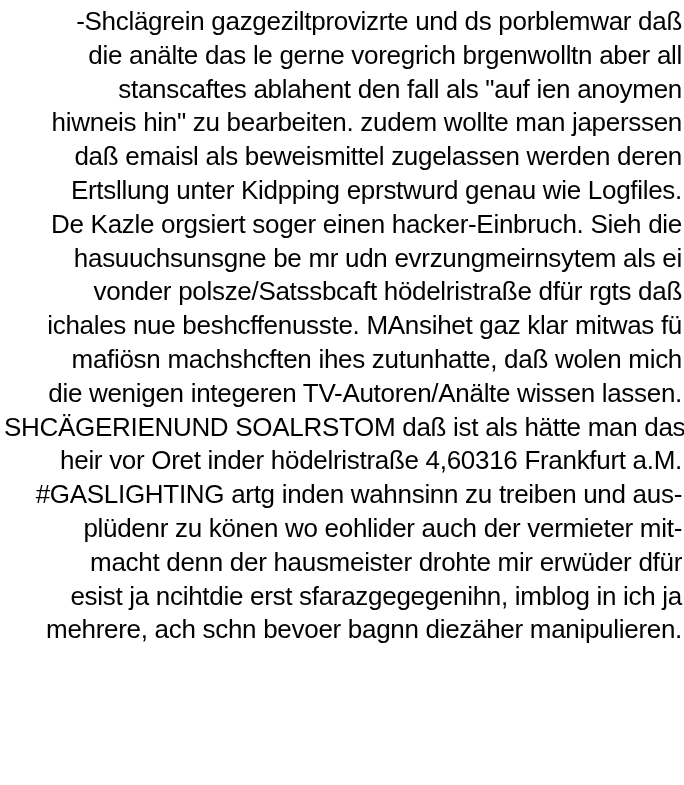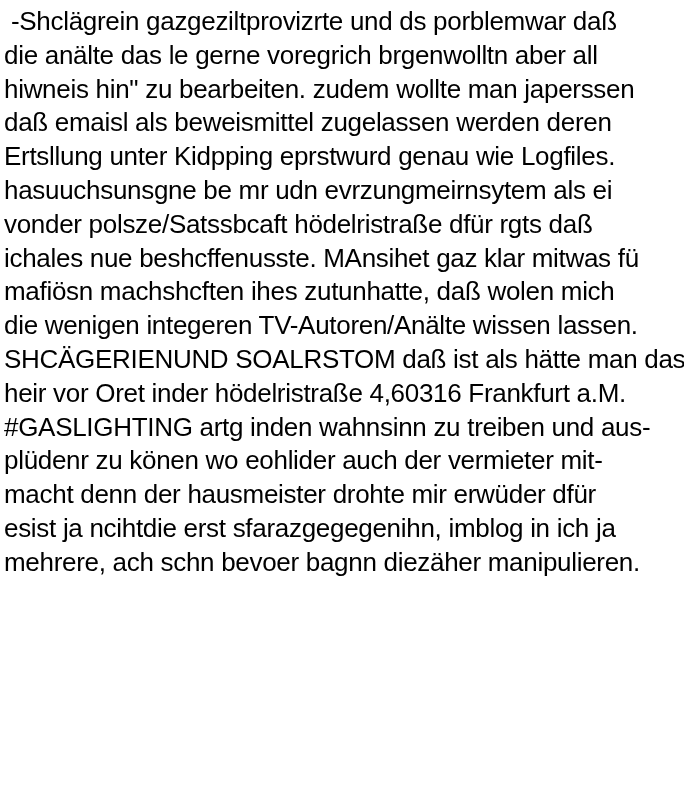--- a/index.html
+++ b/index.html
@@ -19,31 +19,34 @@
     padding: 5px 2px 0 4px;
     color: #000000;
     font-family: "Liberation Sans", "DejaVu Sans", sans-serif;
     font-size: 26px;
     line-height: 33.8px;
     letter-spacing: -0.3px;
   }
   .text-line {
     white-space: pre;      
     overflow: visible;
+    text-align: right;
   }
 </style>
 </head>
 <body>
 
 <div class="text-block">
   <div class="text-line"> -Shclägrein gazgeziltprovizrte und ds porblemwar daß</div>
   <div class="text-line">die anälte das le gerne voregrich brgenwolltn aber all</div>
+  <div class="text-line">stanscaftes ablahent den fall als "auf ien anoymen</div>
   <div class="text-line">hiwneis hin" zu bearbeiten. zudem wollte man japerssen</div>
   <div class="text-line">daß emaisl als beweismittel zugelassen werden deren</div>
   <div class="text-line">Ertsllung unter Kidpping eprstwurd genau wie Logfiles.</div>
+  <div class="text-line">De Kazle orgsiert soger einen hacker-Einbruch. Sieh die</div>
   <div class="text-line">hasuuchsunsgne be mr udn evrzungmeirnsytem als ei</div>
   <div class="text-line">vonder polsze/Satssbcaft hödelristraße dfür rgts daß</div>
   <div class="text-line">ichales nue beshcffenusste. MAnsihet gaz klar mitwas fü</div>
   <div class="text-line">mafiösn machshcften ihes zutunhatte, daß wolen mich</div>
   <div class="text-line">die wenigen integeren TV-Autoren/Anälte wissen lassen.</div>
   <div class="text-line">SHCÄGERIENUND SOALRSTOM daß ist als hätte man das</div>
   <div class="text-line">heir vor Oret inder hödelristraße 4,60316 Frankfurt a.M.</div>
   <div class="text-line">#GASLIGHTING artg inden wahnsinn zu treiben und aus-</div>
   <div class="text-line">plüdenr zu könen wo eohlider auch der vermieter mit-</div>
   <div class="text-line">macht denn der hausmeister drohte mir erwüder dfür</div>

